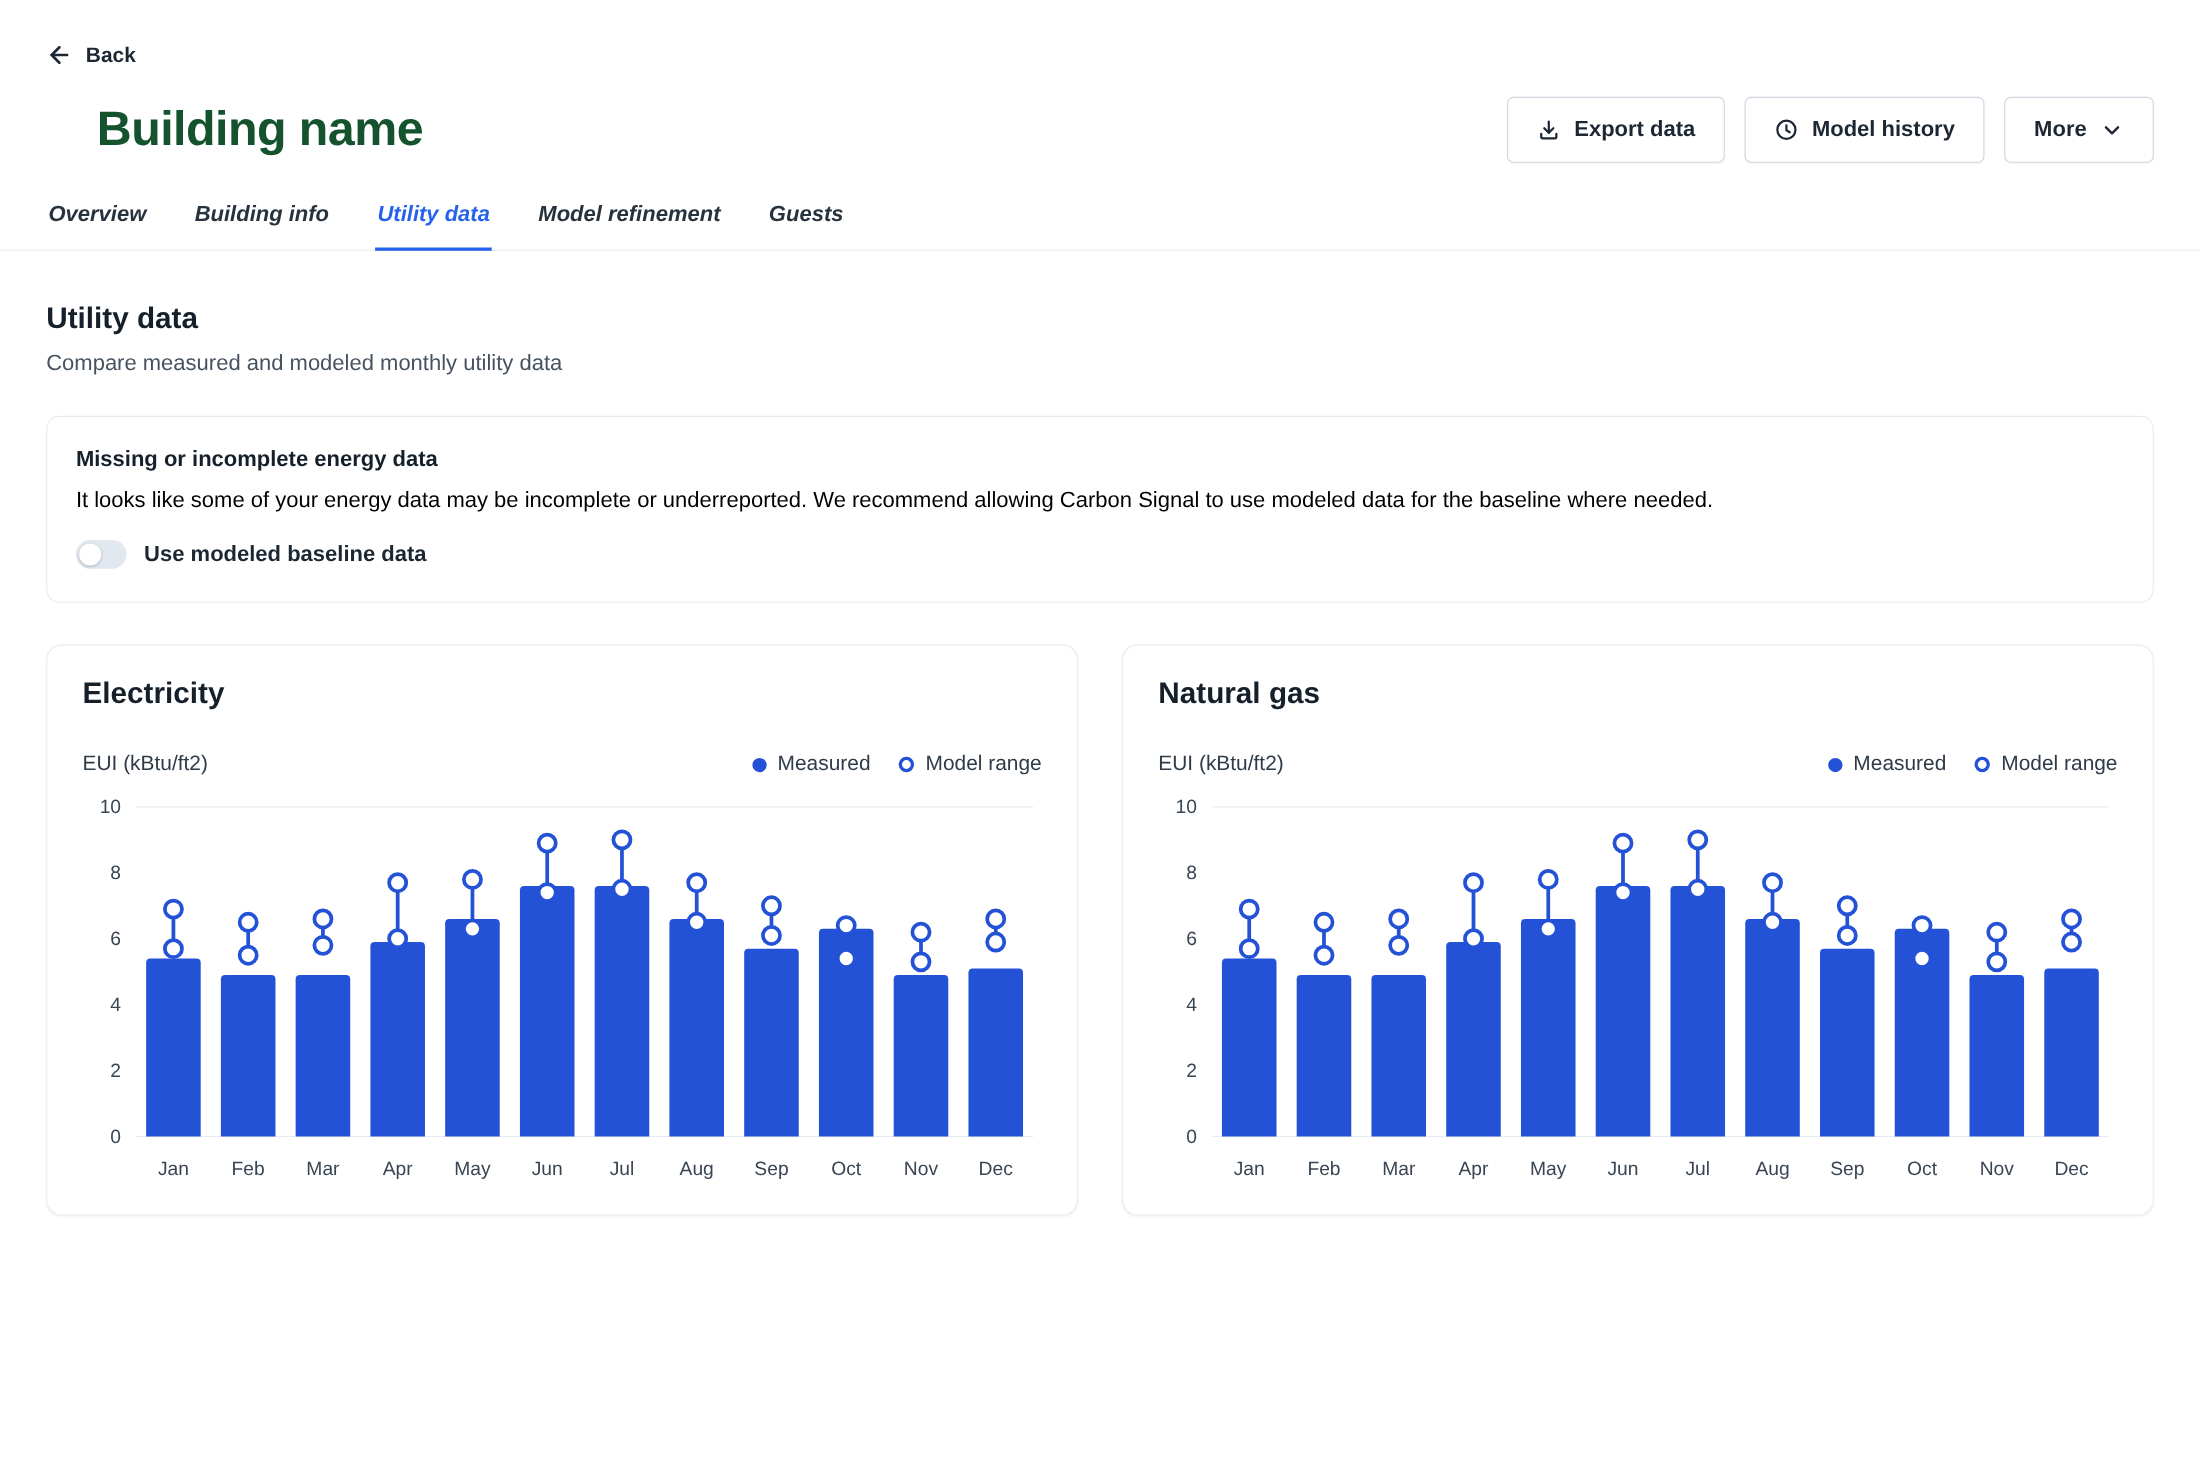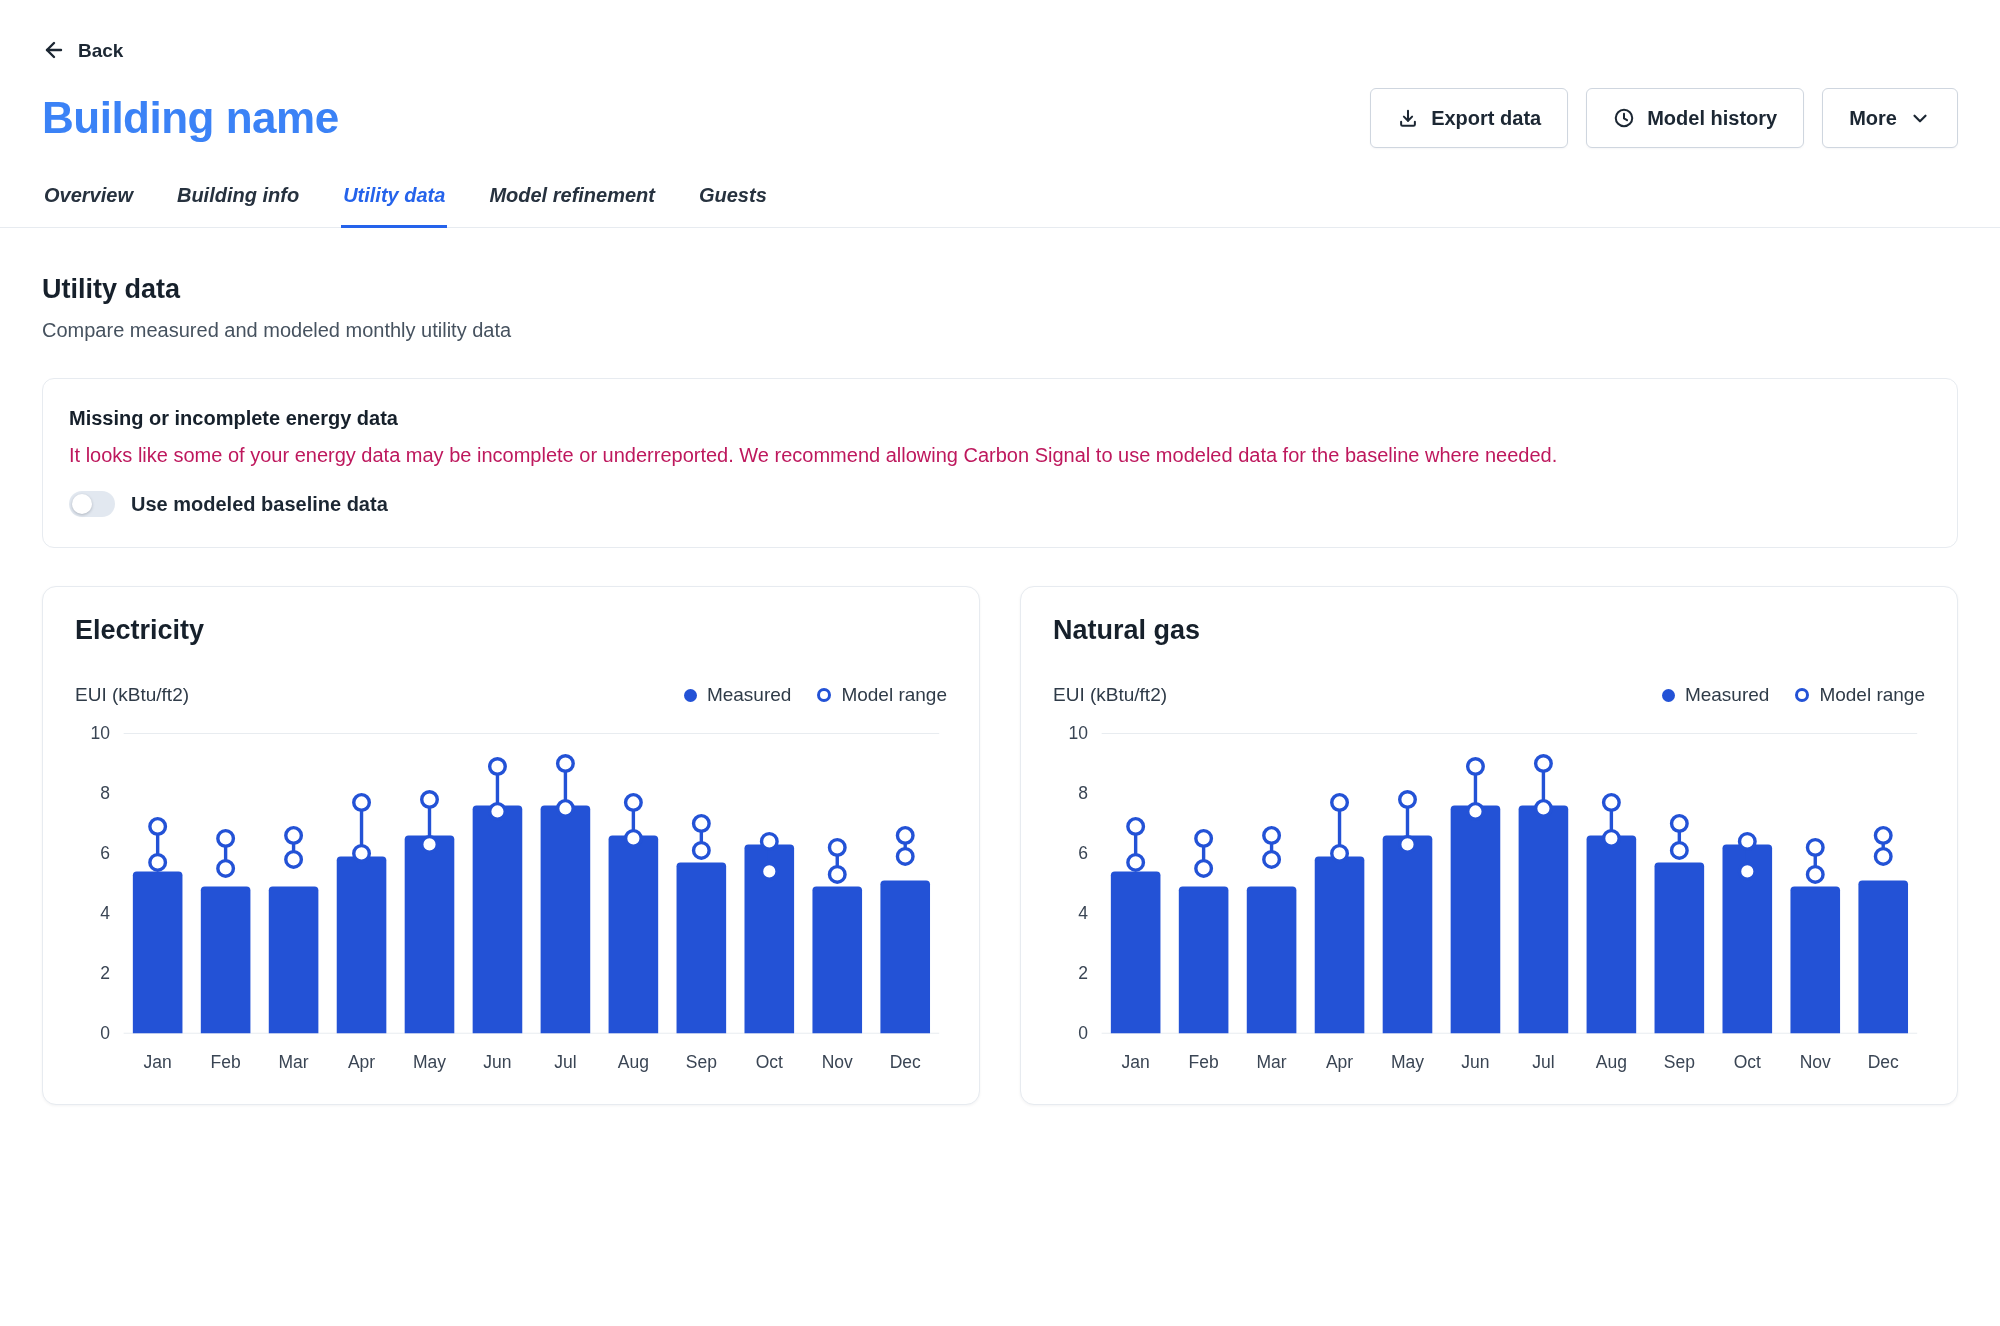--- a/index.html
+++ b/index.html
@@ -12,21 +12,21 @@
   }
   .page { padding: 38px 42px 0 42px; }
 
   
   .back-row { display: flex; align-items: flex-end; gap: 12px; cursor: pointer; width: fit-content; }
   .back-row svg { display: block; }
   .back-label { font-size: 19px; font-weight: 700; color: #1c2733; }
 
   
   .header-row { display: flex; align-items: center; justify-content: space-between; margin-top: 26px; }
-  .page-title { font-size: 44px; font-weight: 700; letter-spacing: -0.5px; color: #3b82f6; }
+  .page-title { font-size: 44px; font-weight: 700; letter-spacing: -0.5px; color: #14532d; margin-left: 46px; }
   .header-actions { display: flex; gap: 18px; }
   .btn {
     display: inline-flex; align-items: center; gap: 12px;
     background: #fff; border: 1px solid #cfd6df; border-radius: 6px;
     padding: 0 26px; height: 60px;
     font-family: "Liberation Sans", sans-serif;
     font-size: 20px; font-weight: 700; color: #1c2733; cursor: pointer;
     box-shadow: 0 1px 2px rgba(16,24,40,0.04);
   }
   .btn svg { display: block; }
@@ -48,21 +48,21 @@
   
   .section-title { margin-top: 46px; font-size: 27px; font-weight: 700; color: #16202b; }
   .section-sub { margin-top: 14px; font-size: 20px; color: #46525f; }
 
   
   .alert {
     margin-top: 36px; border: 1px solid #e7ebf0; border-radius: 12px;
     padding: 28px 26px 30px 26px; background: #fff;
   }
   .alert-title { font-size: 20px; font-weight: 700; color: #16202b; }
-  .alert-body { margin-top: 14px; font-size: 20px; color: #be185d; }
+  .alert-body { margin-top: 14px; font-size: 20px; color: #000000; }
   .toggle-row { margin-top: 24px; display: flex; align-items: center; gap: 16px; }
   .toggle {
     width: 46px; height: 26px; border-radius: 13px; background: #e2e8f0;
     position: relative; cursor: pointer; flex: 0 0 auto;
   }
   .toggle .knob {
     position: absolute; top: 3px; left: 3px; width: 20px; height: 20px;
     border-radius: 50%; background: #fff; box-shadow: 0 1px 3px rgba(16,24,40,0.25);
     transition: left .15s;
   }

